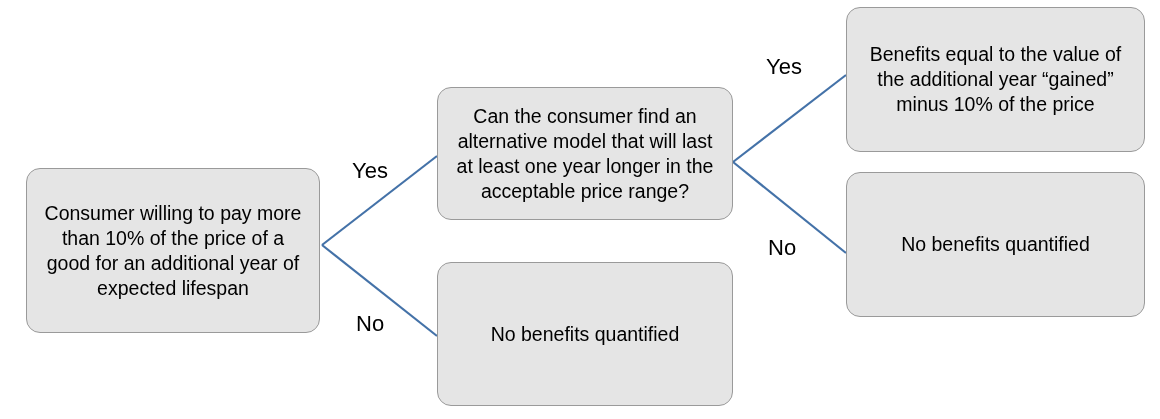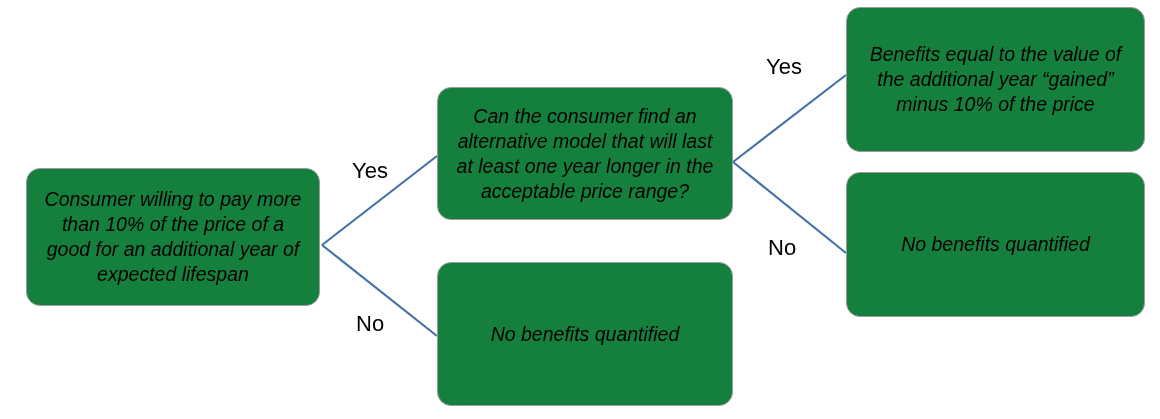--- a/index.html
+++ b/index.html
@@ -21,42 +21,41 @@
     top: 0;
     width: 1160px;
     height: 419px;
     pointer-events: none;
   }
   .node {
     position: absolute;
     box-sizing: border-box;
     border: 1px solid #9a9a9a;
     border-radius: 14px;
-    background: #15803d;
+    background: #e5e5e5;
     display: flex;
     align-items: center;
     justify-content: center;
     text-align: center;
     color: #000000;
     font-size: 19.5px;
     line-height: 25px;
     padding: 4px 12px;
     white-space: pre-line;
-    font-style: italic;
   }
   .edge-label {
     position: absolute;
     color: #000000;
     font-size: 22px;
     line-height: 30px;
     white-space: nowrap;
   }
 
   
-  #node-root      { left: 26px;  top: 168px; width: 294px; height: 138px; }
+  #node-root      { left: 26px;  top: 168px; width: 294px; height: 165px; }
   #node-question  { left: 437px; top: 87px;  width: 296px; height: 133px; }
   #node-benefits  { left: 846px; top: 7px;   width: 299px; height: 145px; }
   #node-nobenefit-right  { left: 846px; top: 172px; width: 299px; height: 145px; }
   #node-nobenefit-bottom { left: 437px; top: 262px; width: 296px; height: 144px; }
 
   
   #label-root-yes  { left: 352px; top: 156px; }
   #label-root-no   { left: 356px; top: 309px; }
   #label-q-yes     { left: 766px; top: 52px;  }
   #label-q-no      { left: 768px; top: 233px; }

